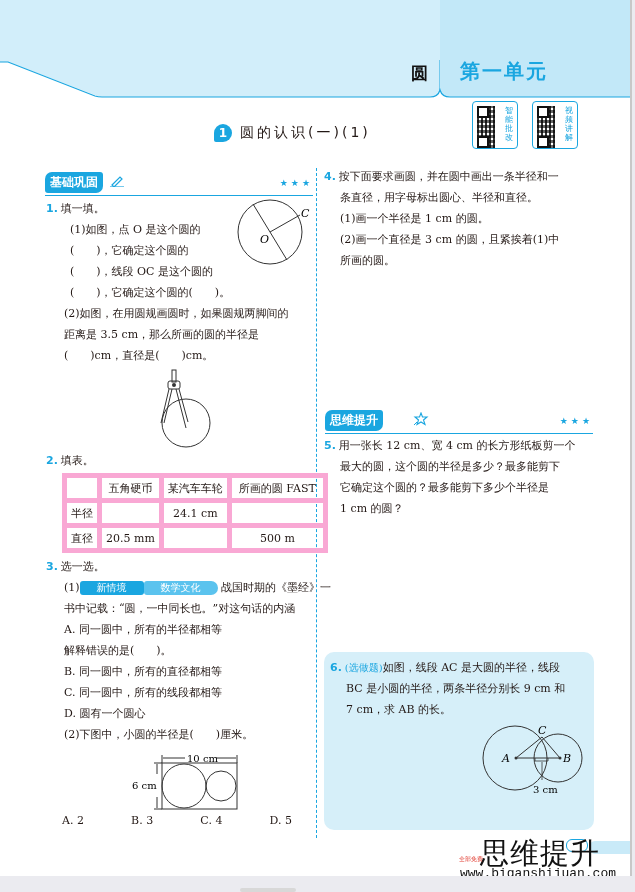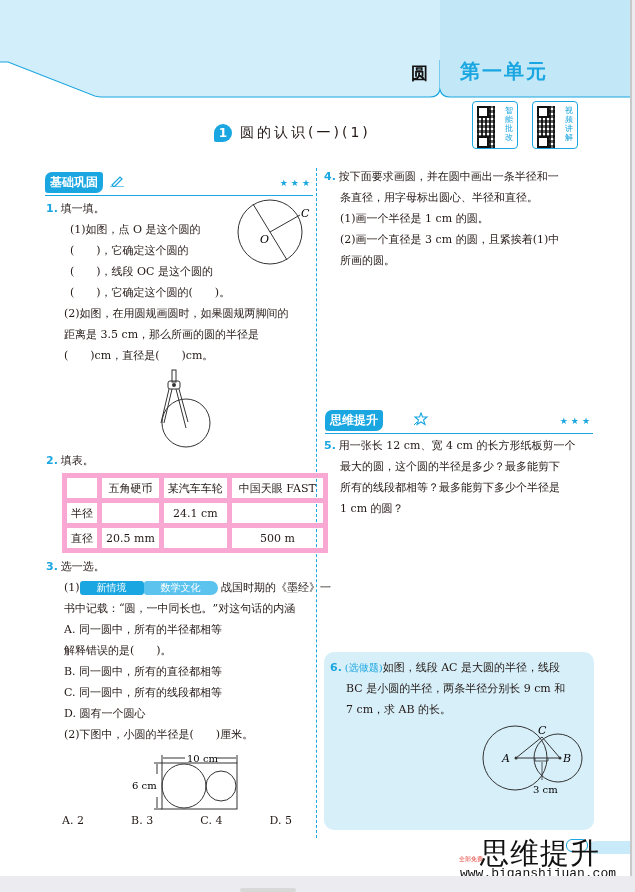--- a/index.html
+++ b/index.html
@@ -114,21 +114,21 @@
 
   <div class="text" style="left:46px; top:450px;">
     <span class="qnum">2.</span><span>填表。</span>
   </div>
   <table class="fill">
     <tbody>
         <tr>
       <td style="width:30px"></td>
       <td style="width:50px">五角硬币</td>
       <td style="width:66px">某汽车车轮</td>
-      <td style="width:96px">中国天眼 FAST</td>
+      <td style="width:96px">所画的圆 FAST</td>
     </tr>
     <tr>
       <td>半径</td>
       <td></td>
       <td>24.1 cm</td>
       <td></td>
     </tr>
     <tr>
       <td>直径</td>
       <td>20.5 mm</td>
@@ -192,21 +192,21 @@
           <path d="M8 1 L9.5 5 L14 5 L10.5 8 L12 12.5 L8 10 L4 12.5 L5.5 8 L2 5 L6.5 5 Z" fill="none" stroke="#1aa6e0" stroke-width="1.1"></path>
           <path d="M1 13 L4 10" stroke="#1aa6e0"></path>
         </svg>
     </span>
     <span class="stars">★★★</span>
   </div>
 
   <div class="text" style="left:324px; top:435px; width:275px;">
     <div style="white-space:nowrap"><span class="qnum">5.</span><span>用一张长 12 cm、宽 4 cm 的长方形纸板剪一个</span></div>
     <div style="padding-left:16px">最大的圆，这个圆的半径是多少？最多能剪下</div>
-    <div style="padding-left:16px">所有的线段都相等？最多能剪下多少个半径是</div>
+    <div style="padding-left:16px">它确定这个圆的？最多能剪下多少个半径是</div>
     <div style="padding-left:16px">1 cm 的圆？</div>
   </div>
 
   <div class="q6-box"></div>
   <div class="text" style="left:330px; top:657px; width:265px;">
     <div style="white-space:nowrap"><span class="qnum">6.</span><span class="optional">(选做题)</span><span>如图，线段 AC 是大圆的半径，线段</span></div>
     <div style="padding-left:16px; white-space:nowrap">BC 是小圆的半径，两条半径分别长 9 cm 和</div>
     <div style="padding-left:16px">7 cm，求 AB 的长。</div>
   </div>
   <svg style="position:absolute; left:478px; top:725px;" width="108" height="72" viewBox="0 0 108 72">

